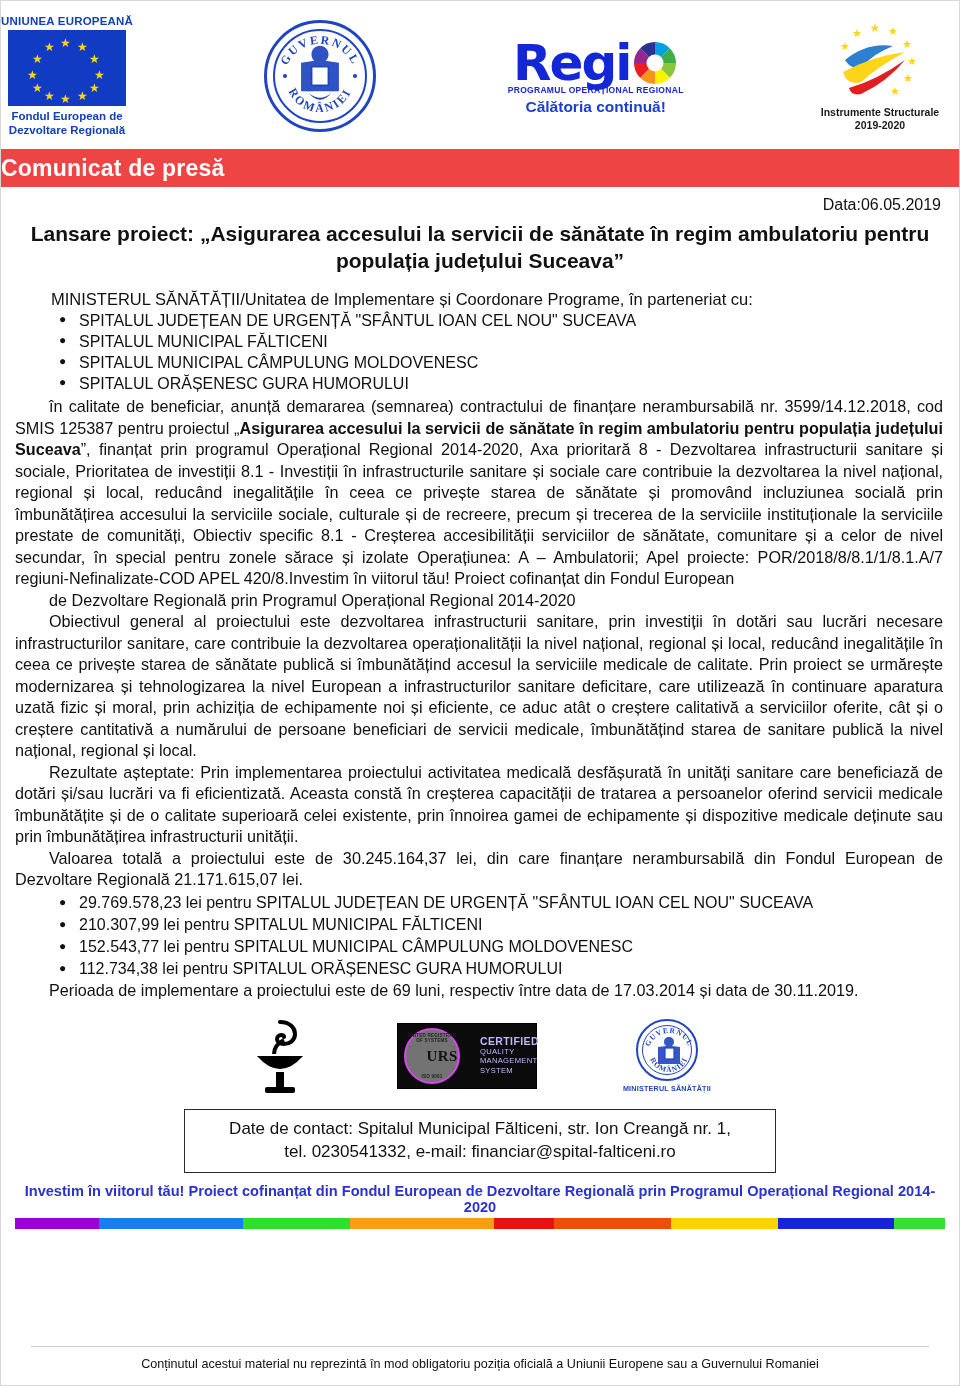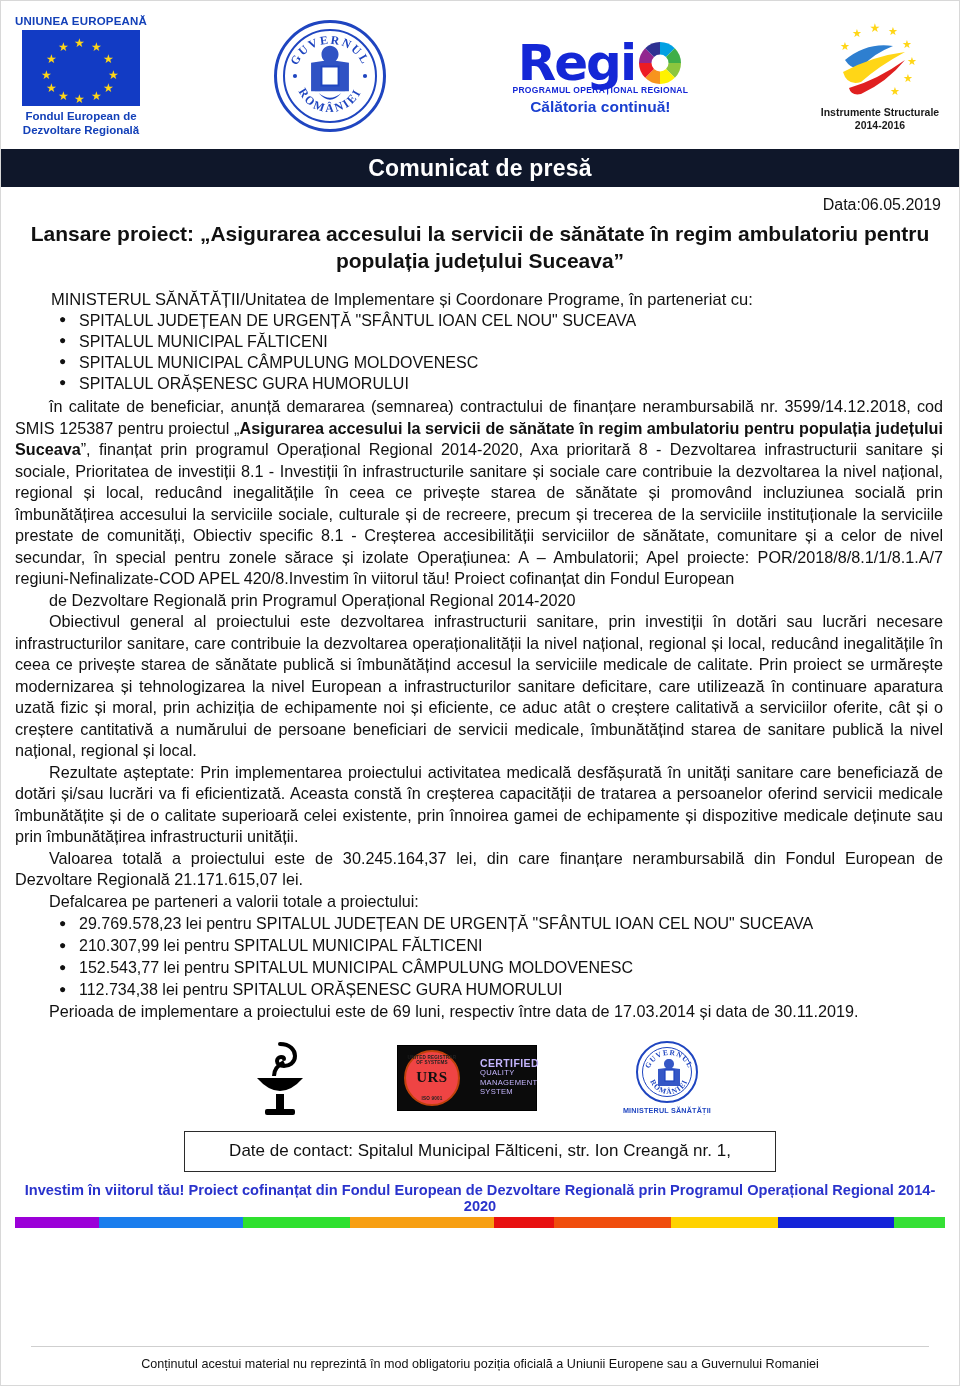--- a/index.html
+++ b/index.html
@@ -20,21 +20,21 @@
     background: #ffffff;
     border: 1px solid #d8d8d8;
   }
 
   
   .logo-strip {
     height: 148px;
     display: flex;
     align-items: center;
     justify-content: space-between;
-    padding: 2px 14px 0 14px;
+    padding: 2px 14px 0 0;
     background: #ffffff;
   }
   .logo-cell { display: flex; flex-direction: column; align-items: center; justify-content: center; }
 
   
   .eu-title {
     font-size: 11.5px; font-weight: bold; color: #1340b8; letter-spacing: .2px;
     margin-bottom: 3px;
   }
   .eu-flag {
@@ -74,22 +74,22 @@
   .regio-slogan {
     font-size: 15.5px; color: #1a3fd0; margin-top: 3px; font-weight: 600;
   }
 
   
   .is-logo { width: 130px; height: 86px; position: relative; }
   .is-cap { font-size: 10.5px; font-weight: bold; color: #1a1a1a; text-align:center; line-height: 13px; }
 
   
   .banner {
-    background: #0f172a; height: 38px;
-    display: flex; align-items: center; justify-content: center;
+    background: #ef4444; height: 38px;
+    display: flex; align-items: center; justify-content: flex-start;
   }
   .banner-text {
     color: #ffffff; font-size: 23px; font-weight: bold; letter-spacing: .2px;
   }
 
   
   .doc { padding: 6px 14px 0 14px; }
   .date-line { text-align: right; font-size: 16px; padding-right: 4px; margin-top: 3px; }
   .doc-title {
     text-align: center; font-size: 21px; font-weight: bold; line-height: 27px;
@@ -127,22 +127,22 @@
     display:flex; align-items:center; justify-content:center; gap: 86px;
     margin-top: 12px; height: 86px;
   }
   .hygieia { width: 62px; height: 80px; }
   .urs {
     width: 140px; height: 66px; background:#0b0b0b; position: relative;
     display:flex; align-items:center; padding-left: 6px;
     border: 1px solid #000;
   }
   .urs-disc {
-    width: 56px; height: 56px; border-radius: 50%; background: #ef4444;
-    border: 2px solid #c2410c; display:flex; align-items:center; justify-content:center;
+    width: 56px; height: 56px; border-radius: 50%; background: #737373;
+    border: 2px solid #d946ef; display:flex; align-items:center; justify-content:flex-end;
     position: relative; flex: 0 0 auto;
   }
   .urs-disc-in {
     font-family: "Liberation Serif", serif; font-size: 15px; font-weight: bold;
     color:#111; letter-spacing: .5px;
   }
   .urs-ring-top, .urs-ring-bot {
     position:absolute; left:0; right:0; text-align:center; font-size: 4.6px;
     color:#222; font-weight:bold; letter-spacing:.2px;
   }
@@ -280,21 +280,21 @@
             <text x="93" y="62" font-size="11" text-anchor="middle">★</text>
             <text x="80" y="75" font-size="11" text-anchor="middle">★</text>
           </g>
           <path d="M30 40 q22 -18 48 -14 q-20 8 -30 20 q-10 6 -18 -6z" fill="#2e7fd0"></path>
           <path d="M28 52 q30 -16 62 -20 q-26 14 -44 30 q-14 4 -18 -10z" fill="#ffd617"></path>
           <path d="M34 68 q28 -8 56 -28 q-18 22 -44 34 q-10 2 -12 -6z" fill="#e02020"></path>
         </svg>
       </div>
       <div class="is-cap">
         <span>Instrumente Structurale</span><br>
-        <span>2014-2016</span>
+        <span>2019-2020</span>
       </div>
     </div>
   </div>
 
   <div class="banner">
     <div class="banner-text">Comunicat de presă</div>
   </div>
 
   <div class="doc">
 
@@ -313,21 +313,20 @@
 
     <p class="body indent"><span>în calitate de beneficiar, anunță   demararea (semnarea) contractului de finanțare nerambursabilă nr. 3599/14.12.2018, cod SMIS 125387 pentru proiectul „</span><b>Asigurarea accesului la servicii de sănătate în regim ambulatoriu pentru populația județului Suceava</b><span>”, finanțat prin programul Operațional Regional 2014-2020, Axa prioritară 8 - Dezvoltarea infrastructurii sanitare și sociale, Prioritatea de investiții 8.1 - Investiții în infrastructurile sanitare și sociale care contribuie la dezvoltarea la nivel național, regional și local, reducând inegalitățile în ceea ce privește starea de sănătate și promovând incluziunea socială prin îmbunătățirea accesului la serviciile sociale, culturale și de recreere, precum și trecerea de la serviciile instituționale la serviciile prestate de comunități, Obiectiv specific 8.1 - Creșterea accesibilității serviciilor de sănătate, comunitare și a celor de nivel secundar, în special pentru zonele sărace și izolate Operațiunea: A – Ambulatorii; Apel proiecte: POR/2018/8/8.1/1/8.1.A/7 regiuni-Nefinalizate-COD APEL 420/8.Investim în viitorul tău! Proiect cofinanțat din Fondul European</span></p>
     <div class="sub-line">de Dezvoltare Regională prin Programul Operațional Regional 2014-2020</div>
 
     <p class="body indent">Obiectivul general al proiectului este dezvoltarea infrastructurii sanitare, prin investiții în dotări sau lucrări necesare infrastructurilor sanitare, care contribuie la dezvoltarea operaționalității la nivel național, regional și local, reducând inegalitățile în ceea ce privește starea de sănătate publică si îmbunătățind accesul la serviciile medicale de calitate. Prin proiect se urmărește modernizarea și tehnologizarea la nivel European a infrastructurilor sanitare deficitare, care utilizează în continuare aparatura uzată fizic și moral, prin achiziția de echipamente noi și eficiente, ce aduc atât o creștere calitativă a serviciilor oferite, cât și o creștere cantitativă a numărului de persoane beneficiari de servicii medicale, îmbunătățind starea de sanitare publică la nivel național, regional și local.</p>
 
     <p class="body indent">Rezultate așteptate: Prin implementarea proiectului activitatea medicală desfășurată în unități sanitare care beneficiază de dotări și/sau lucrări va fi eficientizată. Aceasta constă în creșterea capacității de tratarea a persoanelor oferind servicii medicale îmbunătățite și de o calitate superioară celei existente, prin înnoirea gamei de echipamente și dispozitive medicale deținute sau prin îmbunătățirea infrastructurii unității.</p>
 
     <p class="body indent">Valoarea totală a proiectului este de 30.245.164,37 lei, din care finanțare nerambursabilă din Fondul European de Dezvoltare Regională 21.171.615,07 lei.</p>
 
-    <p class="body indent">Defalcarea pe parteneri a valorii totale a proiectului:</p>
 
     <ul class="amounts">
       <li>29.769.578,23 lei pentru SPITALUL JUDEȚEAN DE URGENȚĂ "SFÂNTUL IOAN CEL NOU" SUCEAVA</li>
       <li>210.307,99 lei pentru SPITALUL MUNICIPAL FĂLTICENI</li>
       <li>152.543,77 lei pentru SPITALUL MUNICIPAL CÂMPULUNG MOLDOVENESC</li>
       <li>112.734,38 lei pentru SPITALUL ORĂȘENESC GURA HUMORULUI</li>
     </ul>
 
     <p class="body indent">Perioada de implementare a proiectului este de 69 luni, respectiv între data de 17.03.2014 și data de 30.11.2019.</p>
 
@@ -375,20 +374,21 @@
             </g>
             <rect x="27" y="27" width="9" height="11" fill="#fff" stroke="#1f45c0" stroke-width="1.2"></rect>
           </svg>
         </div>
         <div class="ms-cap">MINISTERUL SĂNĂTĂȚII</div>
       </div>
     </div>
 
     <div class="contact-box">
       <div>Date de contact: Spitalul Municipal Fălticeni, str. Ion Creangă nr. 1,</div>
+      <div>tel. 0230541332, e-mail: financiar@spital-falticeni.ro</div>
     </div>
 
     <div class="bottom-slogan">Investim în viitorul tău! Proiect cofinanțat din Fondul European de Dezvoltare Regională prin Programul Operațional Regional 2014-2020</div>
 
     <div class="colorbar">
       <span style="width:9%;  background:#9b00d8"></span>
       <span style="width:15.5%;background:#1a7ded"></span>
       <span style="width:11.5%;background:#2ee02e"></span>
       <span style="width:15.5%;background:#f79f12"></span>
       <span style="width:6.5%; background:#e81010"></span>

